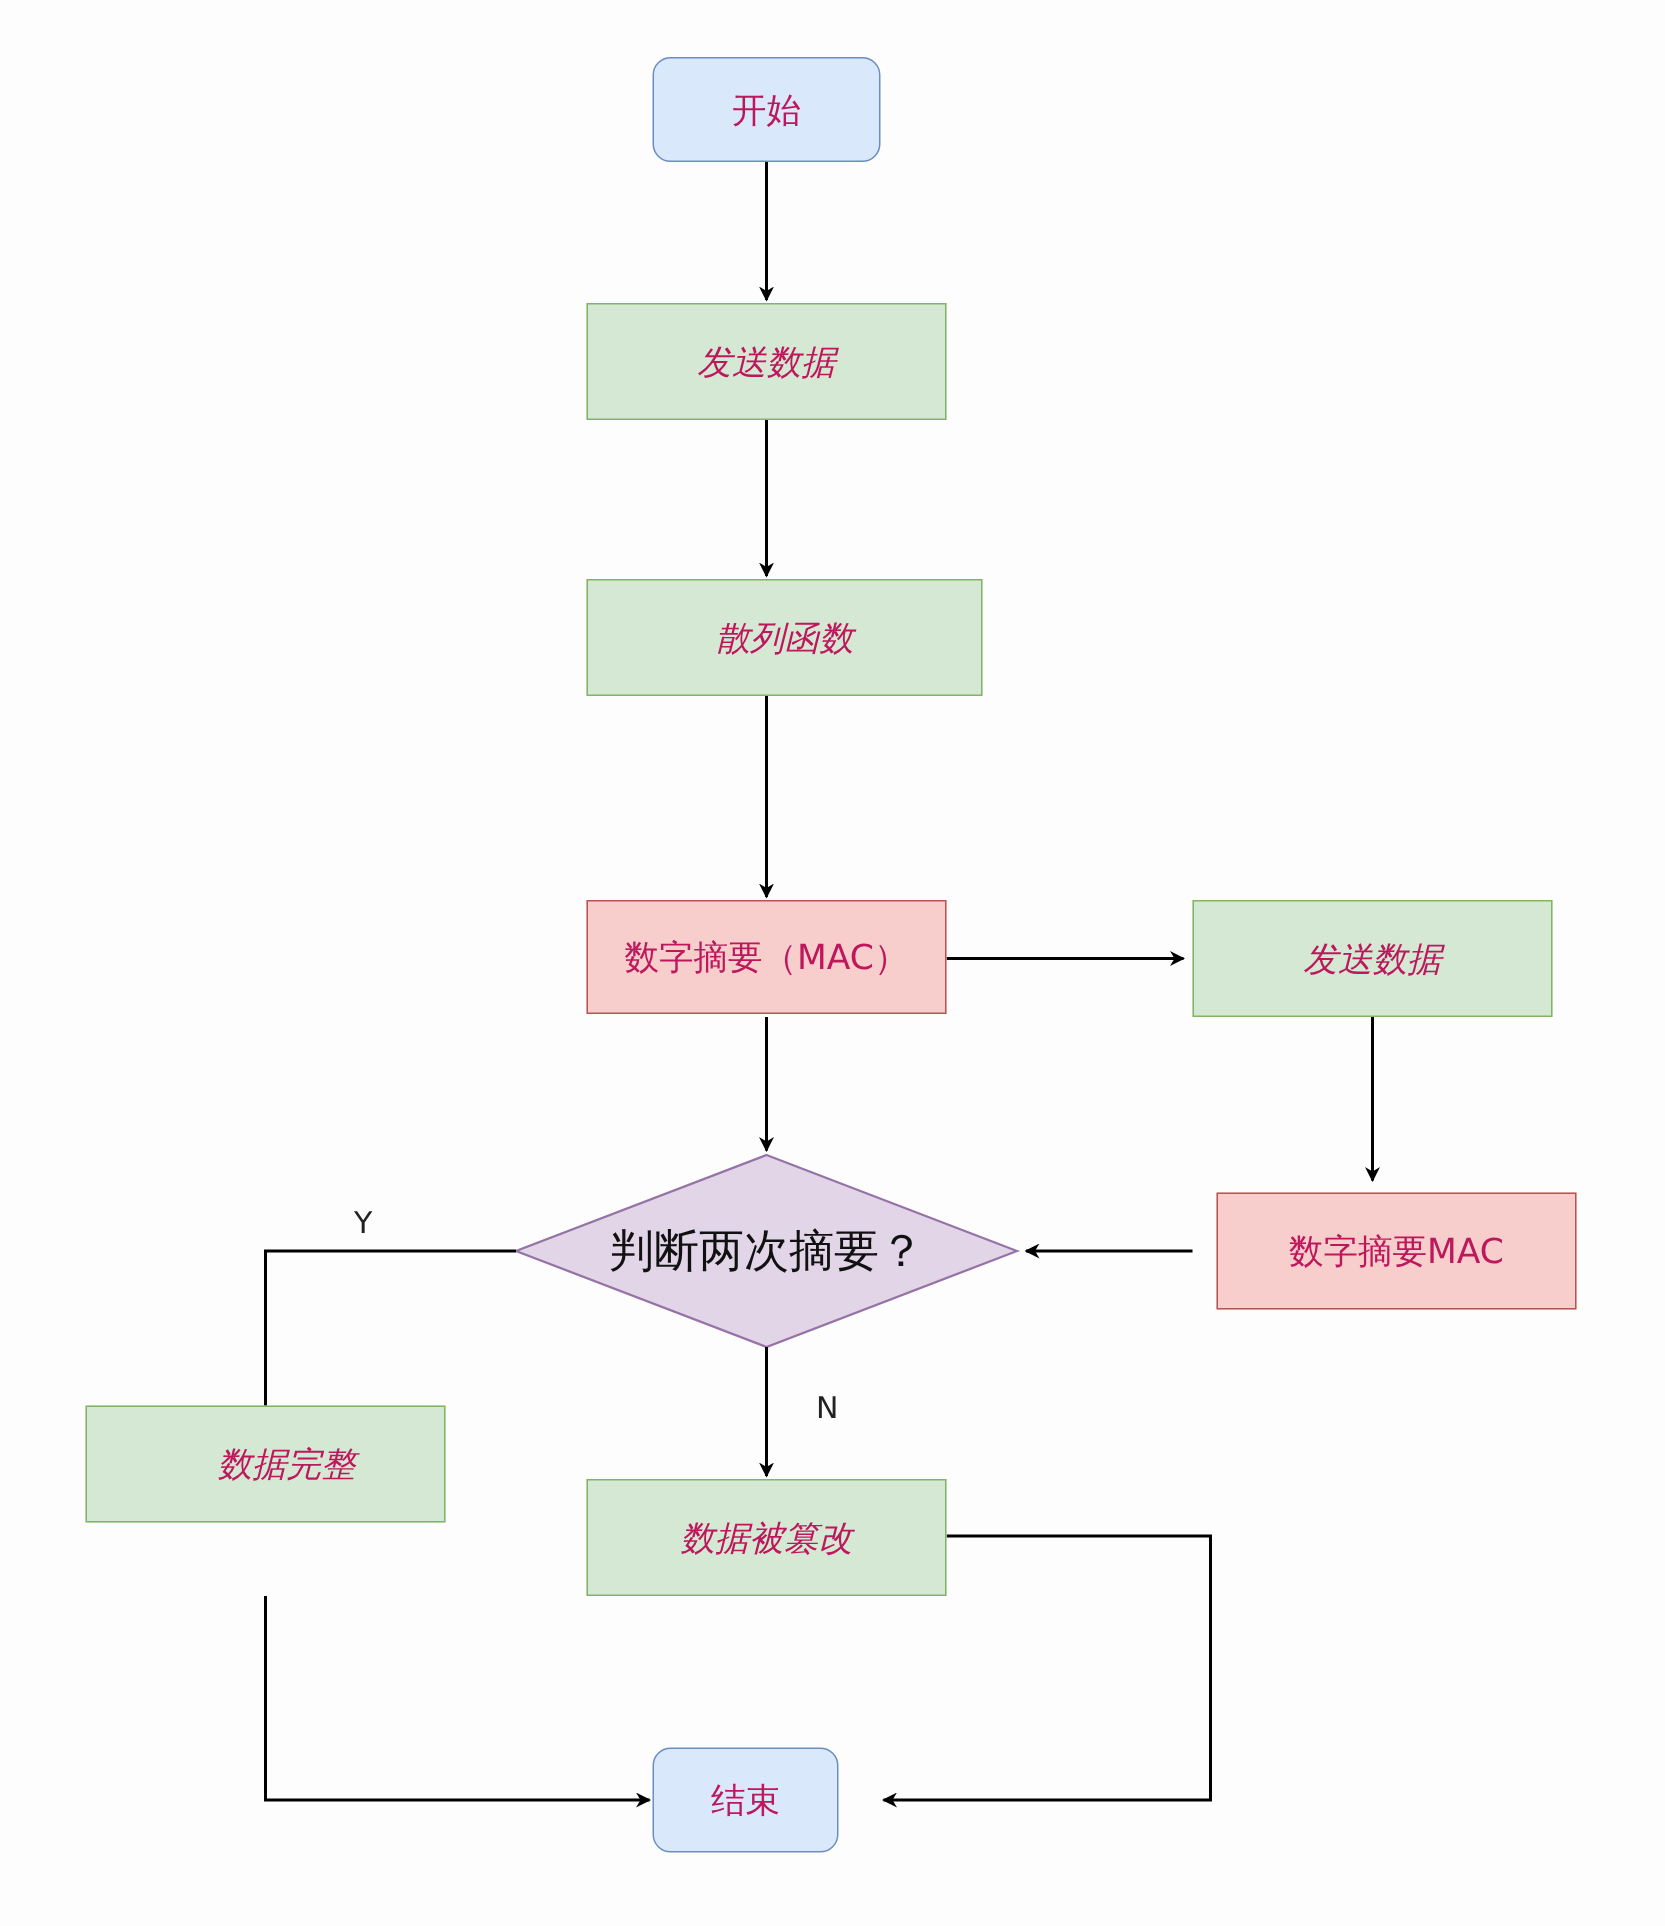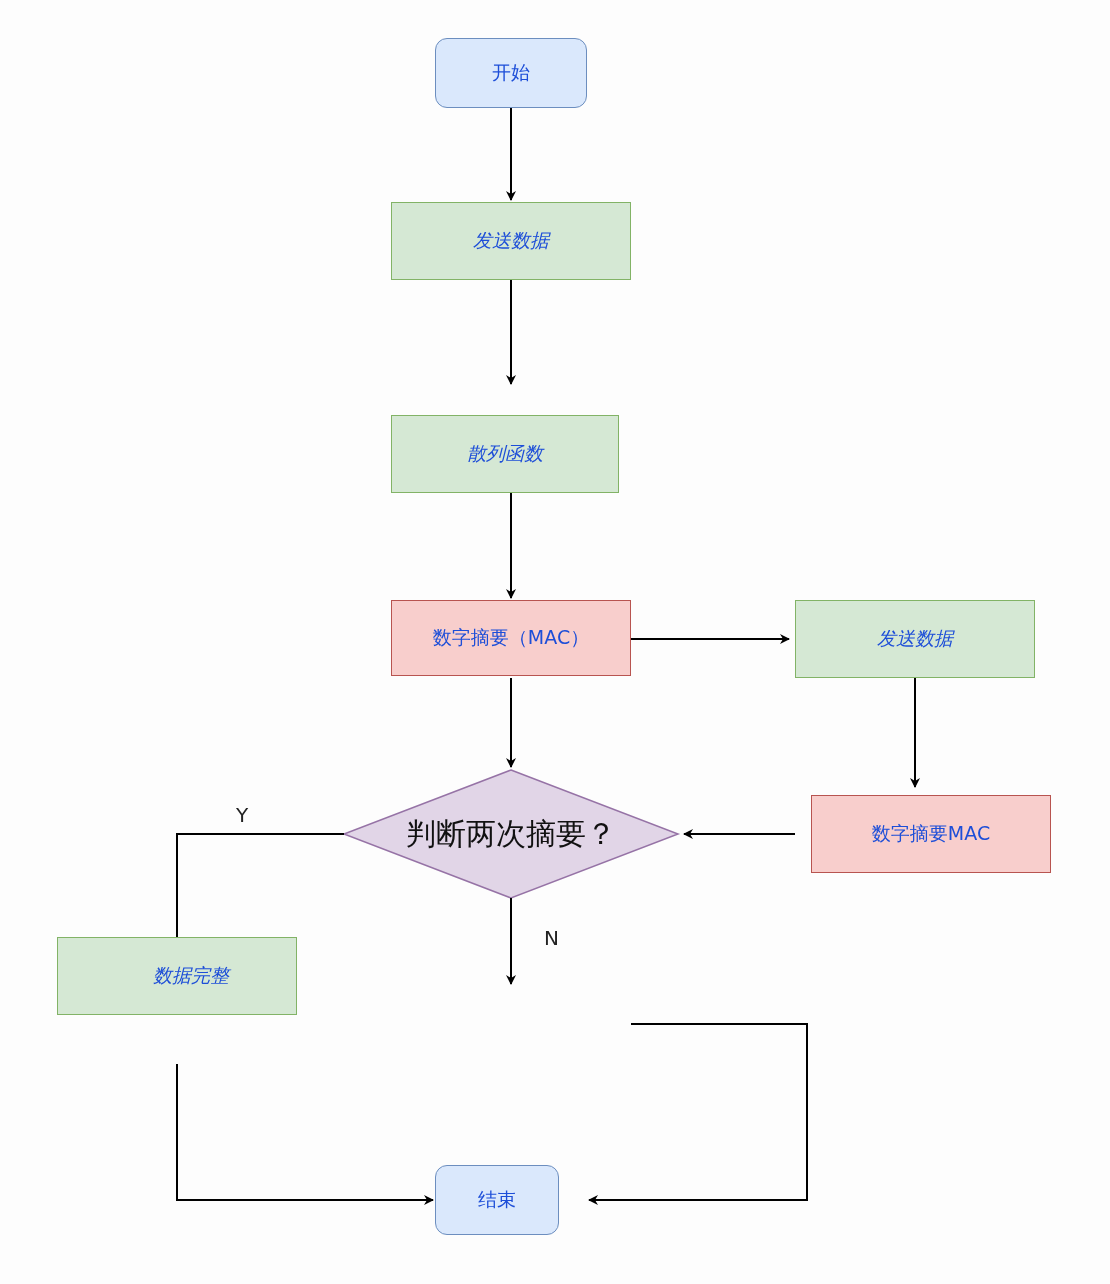--- a/index.html
+++ b/index.html
@@ -1,20 +1,20 @@
 <!DOCTYPE html>
 <html><head>
 <meta charset="utf-8">
 <style>
   html, body { margin:0; padding:0; background:#ffffff; }
   #canvas { position:relative; width:1110px; height:1284px; background:#fdfdfd; overflow:hidden;
     font-family:"DejaVu Sans", sans-serif; }
   svg.edges { position:absolute; left:0; top:0; }
   .node { position:absolute; box-sizing:border-box; display:flex; align-items:center; justify-content:center;
-    font-size:19px; color:#1d4ed8; }
+    font-size:23px; color:#be185d; }
   .terminal { background:#dae8fc; border:1.5px solid #6c8ebf; border-radius:12px; }
   .process { background:#d5e8d4; border:1.5px solid #82b366;font-style:italic; }
   .mac { background:#f8cecc; border:1.5px solid #b85450; }
   .lbl { position:absolute; font-size:20px; color:#222; }
   .diamond-text { position:absolute; display:flex; align-items:center; justify-content:center; font-size:30px; color:#111; }
 </style>
 </head>
 <body>
 
 <div id="canvas">
@@ -35,23 +35,24 @@
     <line x1="915" y1="678" x2="915" y2="787" stroke="#000" stroke-width="2" marker-end="url(#arr)"></line>
     <line x1="795" y1="834" x2="684" y2="834" stroke="#000" stroke-width="2" marker-end="url(#arr)"></line>
     <polyline points="344,834 177,834 177,983" fill="none" stroke="#000" stroke-width="2" marker-end="url(#arr)"></polyline>
     <line x1="511" y1="898" x2="511" y2="984" stroke="#000" stroke-width="2" marker-end="url(#arr)"></line>
     <polyline points="177,1064 177,1200 433,1200" fill="none" stroke="#000" stroke-width="2" marker-end="url(#arr)"></polyline>
     <polyline points="631,1024 807,1024 807,1200 589,1200" fill="none" stroke="#000" stroke-width="2" marker-end="url(#arr)"></polyline>
   </svg>
 
   <div class="node terminal" style="left:435px; top:38px; width:152px; height:70px;">开始</div>
   <div class="node process" style="left:391px; top:202px; width:240px; height:78px;">发送数据</div>
-  <div class="node process" style="left:391px; top:386px; width:228px; height:78px;margin-top:29px;">散列函数</div>
+  <div class="node process" style="left:391px; top:386px; width:264px; height:78px;">散列函数</div>
   <div class="node mac" style="left:391px; top:600px; width:240px; height:76px;">数字摘要（MAC）</div>
   <div class="node process" style="left:795px; top:600px; width:240px; height:78px;">发送数据</div>
   <div class="node mac" style="left:795px; top:795px; width:240px; height:78px;margin-left:16px;">数字摘要MAC</div>
   <div class="diamond-text" style="left:384px; top:810px; width:254px; height:48px;">判断两次摘要？</div>
   <div class="node process" style="left:57px; top:937px; width:240px; height:78px;padding-left:28px;">数据完整</div>
+  <div class="node process" style="left:391px; top:986px; width:240px; height:78px;">数据被篡改</div>
   <div class="node terminal" style="left:435px; top:1165px; width:124px; height:70px;">结束</div>
 
   <div class="lbl" style="left:236px; top:803px;">Y</div>
   <div class="lbl" style="left:544px; top:926px;">N</div>
 </div>
 
 </body></html>

